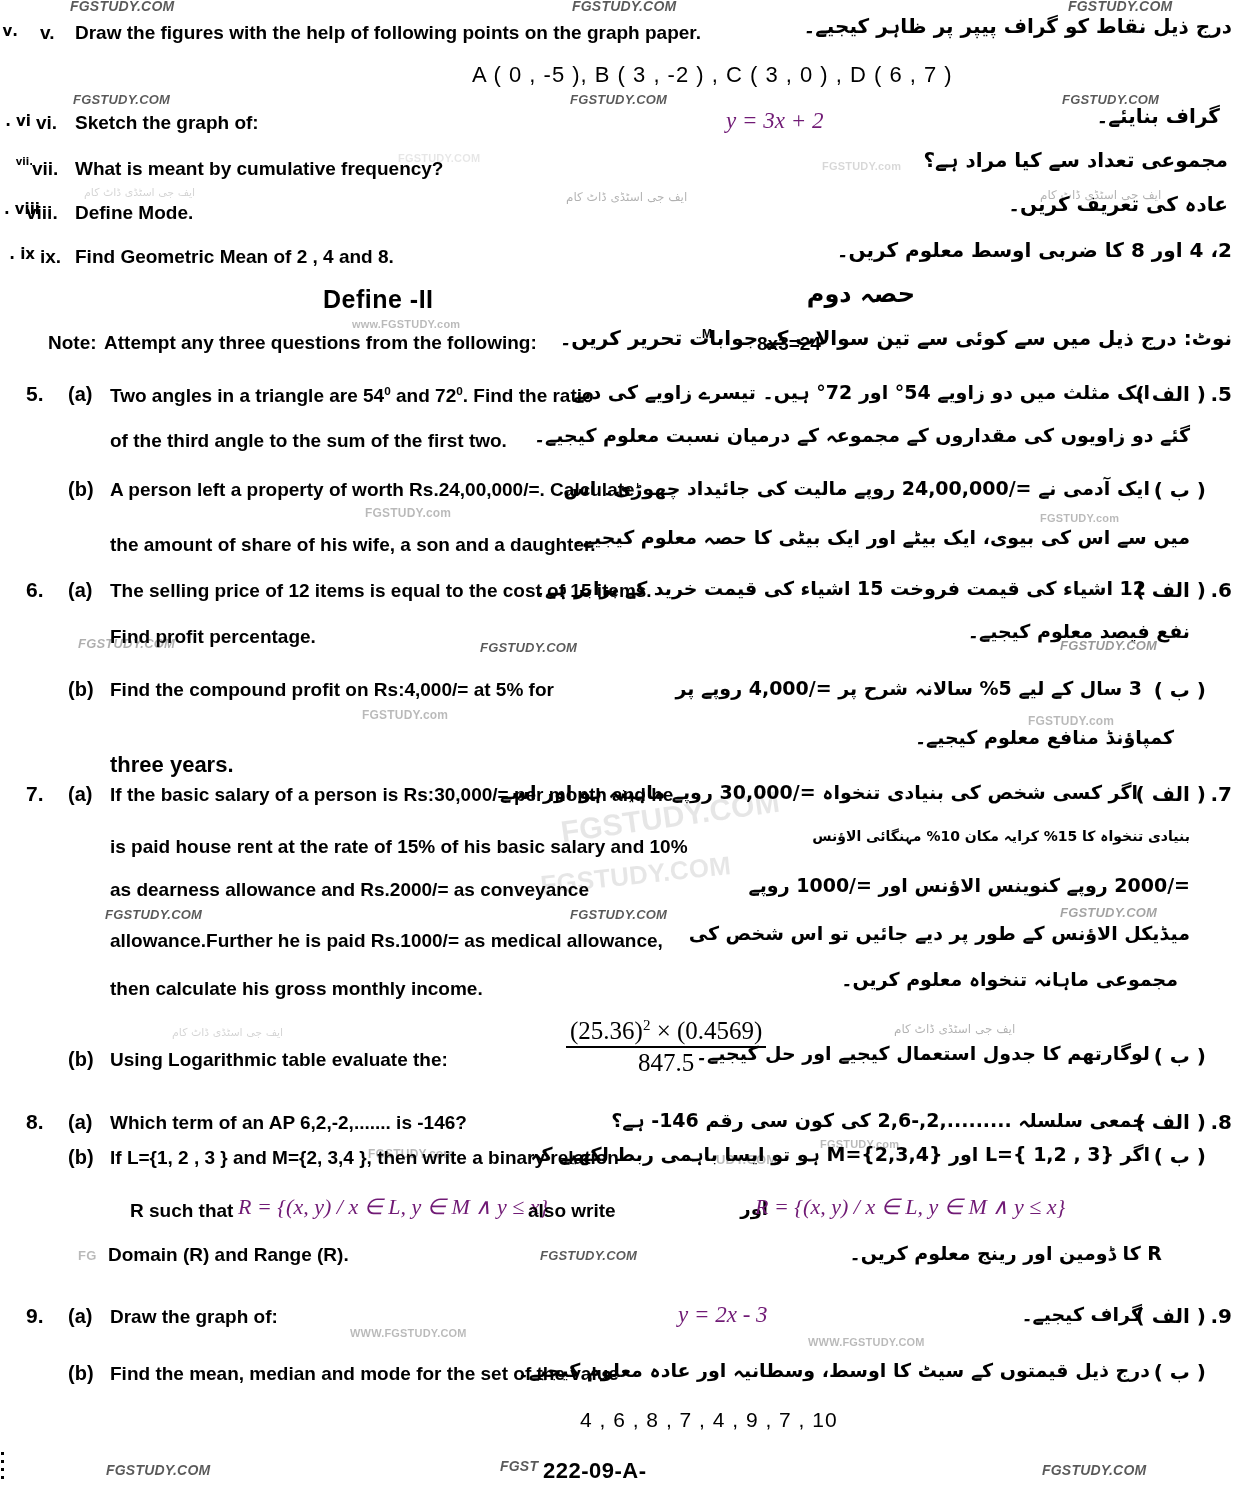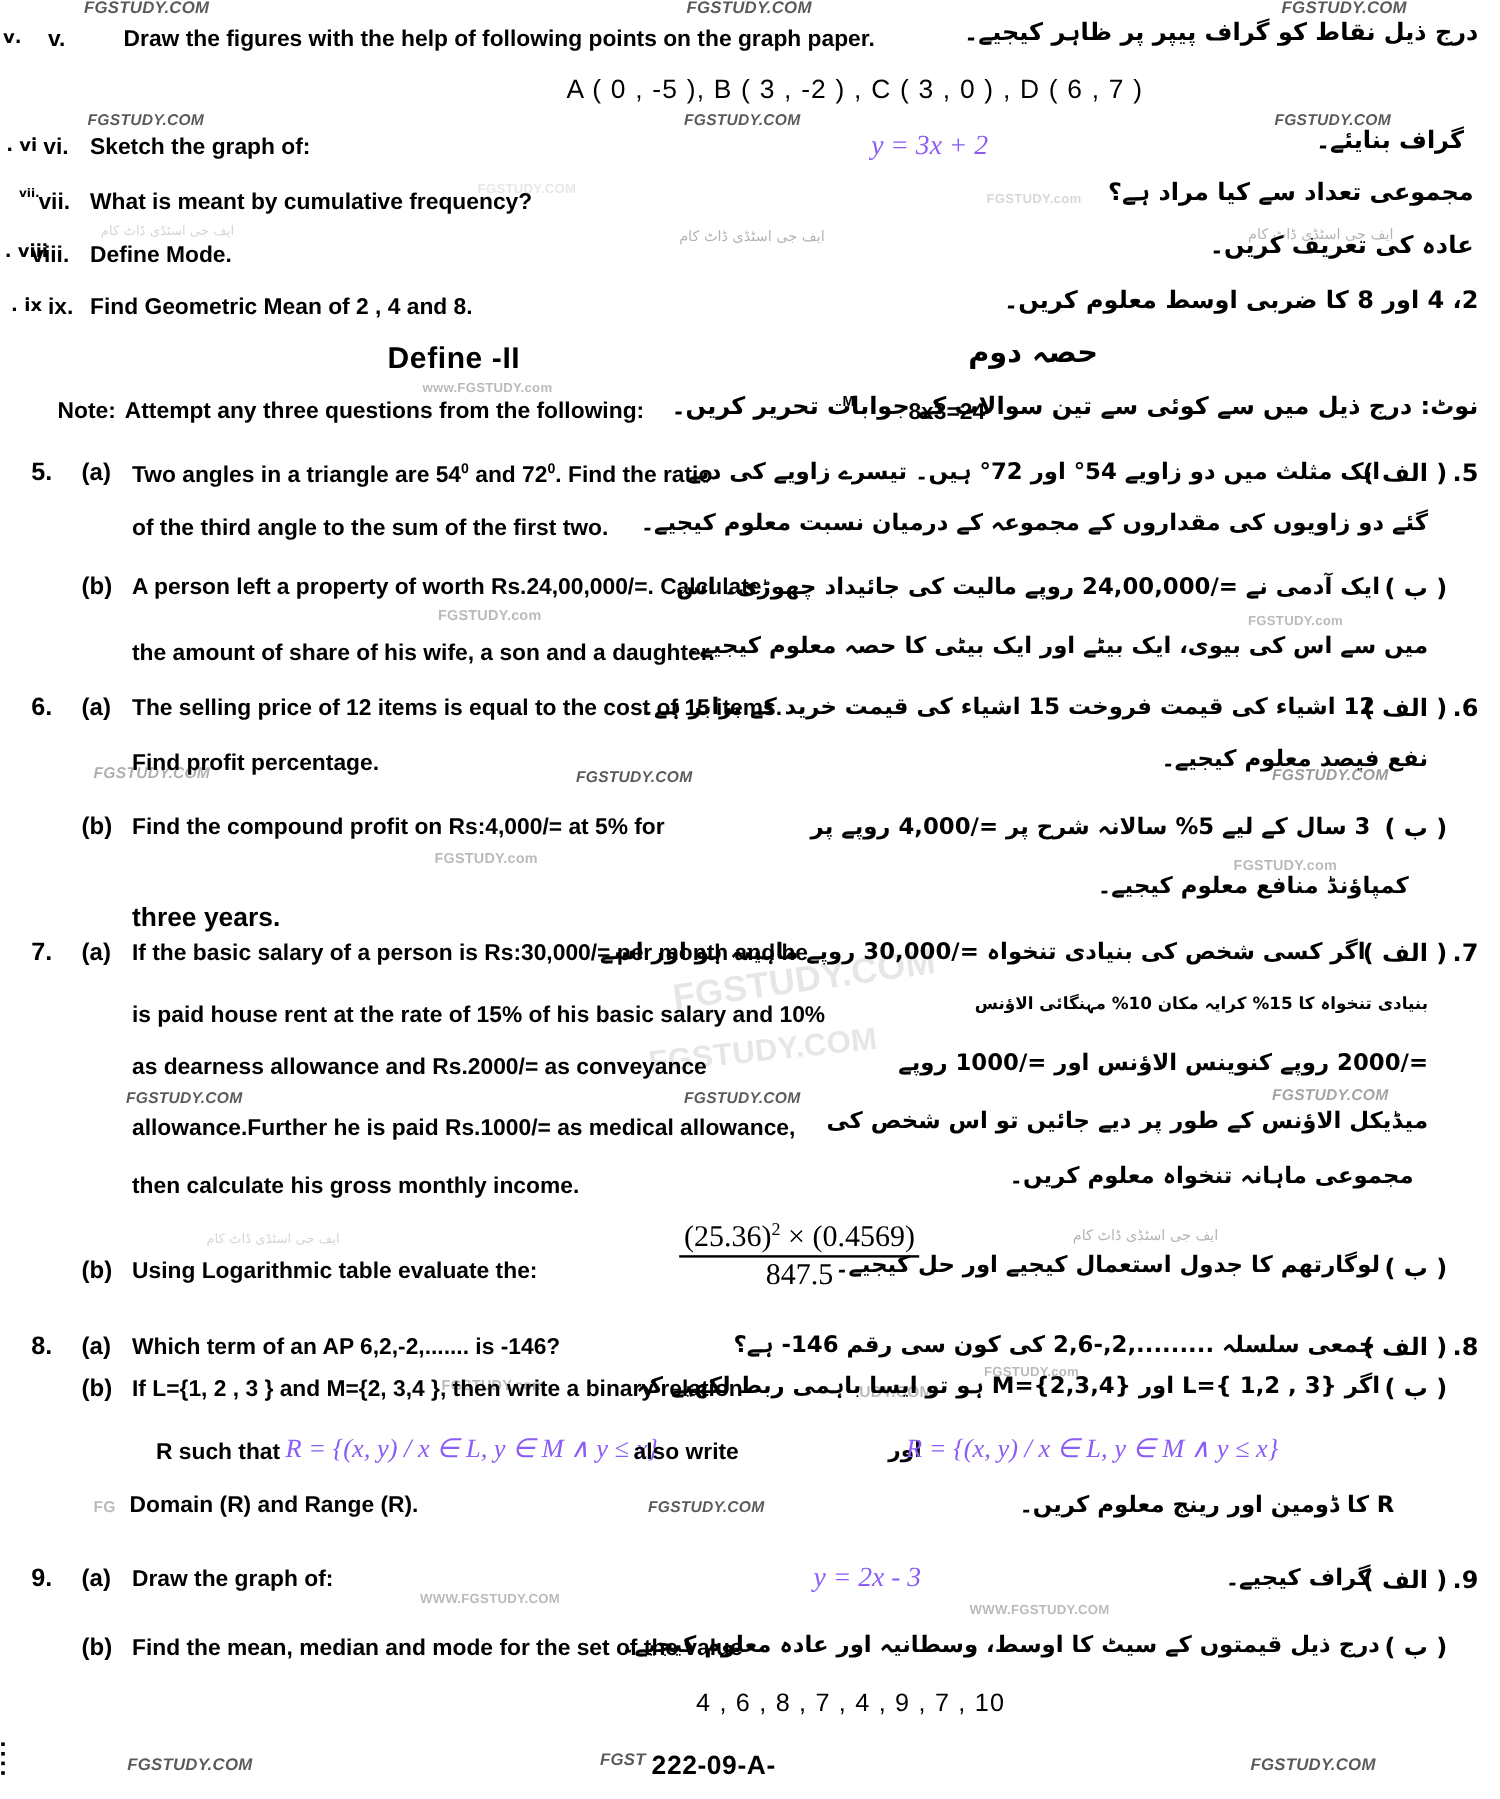--- a/index.html
+++ b/index.html
@@ -55,21 +55,21 @@
     font-weight: bold;
     white-space: nowrap;
     color: #000;
   }
 
   .mathi {
     position: absolute;
     font-family: "Liberation Serif", serif;
     font-style: italic;
     white-space: nowrap;
-    color: #8b5cf6;
+    color: #701a75;
   }
 
   .sup {
     font-size: 0.62em;
     vertical-align: super;
     font-style: normal;
   }
 
   
   .section-title {
@@ -128,21 +128,21 @@
 </head>
 <body>
 
 <div class="page">
 
   <div class="wm" style="left:70px; top:-2px; font-size:14px;">FGSTUDY.COM</div>
   <div class="wm" style="left:572px; top:-2px; font-size:14px;">FGSTUDY.COM</div>
   <div class="wm" style="left:1068px; top:-2px; font-size:14px;">FGSTUDY.COM</div>
 
   <div class="eng" style="position:absolute; left:40px; top:22px; font-size:19px;">v.</div>
-  <div class="eng" style="position:absolute; left:75px; top:22px; font-size:19px;margin-left:28px;">Draw the figures with the help of following points on the graph paper.</div>
+  <div class="eng" style="position:absolute; left:75px; top:22px; font-size:19px;">Draw the figures with the help of following points on the graph paper.</div>
   <div class="urdu" style="right:1232px; top:22px; font-size:15px;">.v</div>
   <div class="urdu" style="right:18px; top:14px; font-size:20px; width:240px;">درج ذیل نقاط کو گراف پیپر پر ظاہر کیجیے۔</div>
 
   <div class="eng" style="position:absolute; left:472px; top:62px; font-size:22px; font-weight:normal; letter-spacing:1px;">A ( 0 , -5 ),  B ( 3 , -2 ) ,  C ( 3 , 0 ) , D ( 6 , 7 )</div>
 
   <div class="wm" style="left:73px; top:92px; font-size:13px;">FGSTUDY.COM</div>
   <div class="wm" style="left:570px; top:92px; font-size:13px;">FGSTUDY.COM</div>
   <div class="wm" style="left:1062px; top:92px; font-size:13px;">FGSTUDY.COM</div>
 
   <div class="eng" style="position:absolute; left:36px; top:112px; font-size:19px;">vi.</div>

